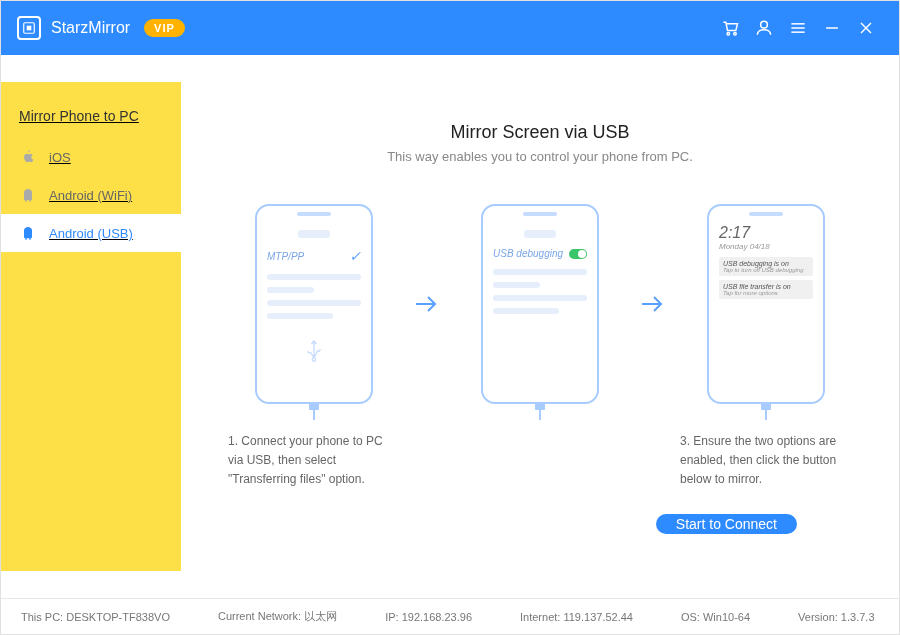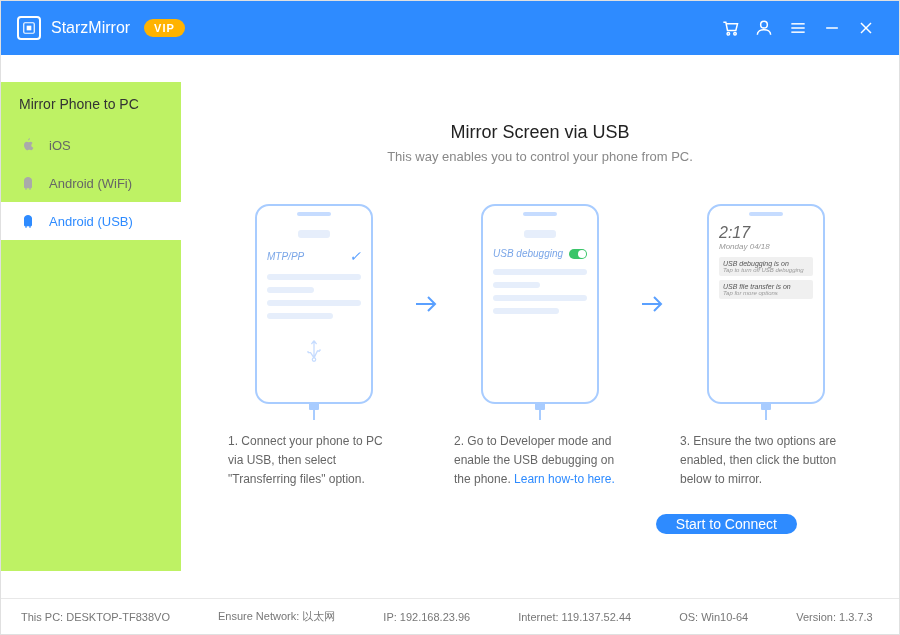--- a/index.html
+++ b/index.html
@@ -7,21 +7,21 @@
   .window { width: 900px; height: 635px; background: #fff; display: flex; flex-direction: column; border: 1px solid #e0e0e0; gap: 27px; }
   .titlebar { height: 54px; background: #2e8bff; display: flex; align-items: center; padding: 0 16px; color: #fff; }
   .logo-icon { width: 24px; height: 24px; border: 2px solid #fff; border-radius: 4px; display: flex; align-items: center; justify-content: center; margin-right: 10px; }
   .logo-icon svg { width: 14px; height: 14px; }
   .app-name { font-size: 16px; font-weight: 500; margin-right: 14px; }
   .vip-badge { background: #ffb300; color: #fff; font-size: 11px; font-weight: 700; padding: 3px 10px; border-radius: 10px; letter-spacing: 1px; }
   .titlebar-spacer { flex: 1; }
   .titlebar-icon { width: 34px; height: 34px; display: flex; align-items: center; justify-content: center; cursor: pointer; }
   .titlebar-icon svg { stroke: #fff; fill: none; }
   .body { flex: 1; display: flex; overflow: hidden; }
-  .sidebar { width: 180px; background: #bef264; padding-top: 8px; }
+  .sidebar { width: 180px; background: #fde047; padding-top: 20px; text-decoration: underline; }
   .sidebar-title { font-size: 14px; color: #333; padding: 6px 18px 14px; font-weight: 500; }
   .sidebar-item { display: flex; align-items: center; padding: 10px 18px; font-size: 13px; color: #666; cursor: pointer; }
   .sidebar-item.active { background: #fff; color: #2e8bff; }
   .sidebar-item .s-icon { width: 18px; height: 18px; margin-right: 12px; display: flex; align-items: center; justify-content: center; }
   .sidebar-item.active .s-icon svg { fill: #2e8bff; }
   .sidebar-item .s-icon svg { fill: #aaa; }
   .main { flex: 1; background: #fff; padding: 40px 30px 0; display: flex; flex-direction: column; }
   .main-title { text-align: center; font-size: 18px; color: #222; font-weight: 500; margin-bottom: 6px; }
   .main-sub { text-align: center; font-size: 13px; color: #888; margin-bottom: 40px; }
   .steps { display: flex; align-items: flex-start; justify-content: center; gap: 10px; }
@@ -174,23 +174,20 @@
             <div class="ph-row">
               <span>USB debugging</span>
               <span class="toggle"></span>
             </div>
             <div class="ph-line"></div>
             <div class="ph-line short"></div>
             <div class="ph-line"></div>
             <div class="ph-line med"></div>
           </div>
           <div class="phone-cable"></div>
-          <div class="step-text">
-            <span>2. Go to Developer mode and enable the USB debugging on the phone. </span><a href="#">Learn how-to here.</a>
-          </div>
         </div>
 
         <div class="arrow-col">
           <svg width="26" height="22" viewBox="0 0 26 22" stroke-width="2">
               <path d="M2 11h18M14 4l7 7-7 7"></path>
             </svg>
         </div>
 
         <div class="step-col">
           <div class="phone">
@@ -212,20 +209,20 @@
       </div>
 
       <div class="cta-row">
         <button class="cta">Start to Connect</button>
       </div>
     </div>
   </div>
 
   <div class="statusbar">
     <span>This PC: DESKTOP-TF838VO</span>
-    <span>Ensure Network: 以太网</span>
+    <span>Current Network: 以太网</span>
     <span>IP: 192.168.23.96</span>
     <span>Internet: 119.137.52.44</span>
     <span>OS: Win10-64</span>
     <span>Version: 1.3.7.3</span>
   </div>
 
 </div>
 
 </body></html>

